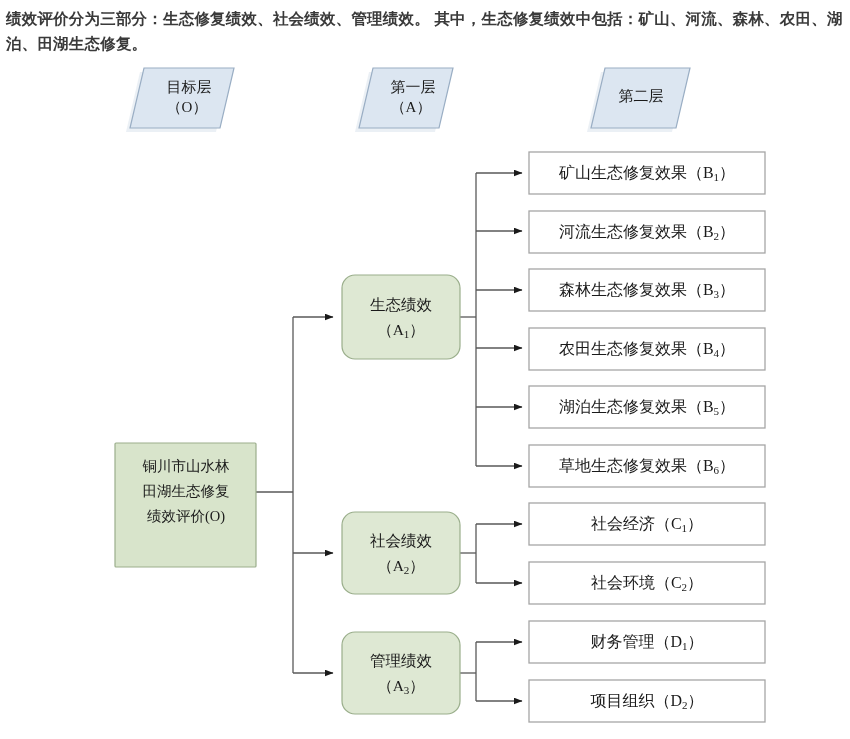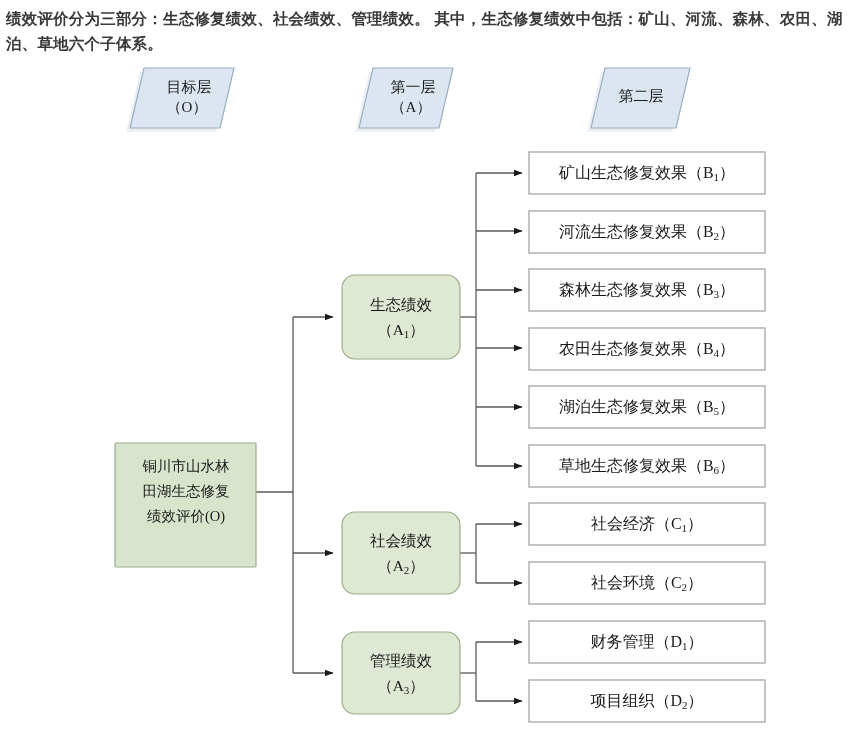--- a/index.html
+++ b/index.html
@@ -77,21 +77,21 @@
   .node-txt { font-size: 15.5px; }
   .root-txt { font-size: 14.5px; }
   .leaf-txt { font-size: 16px; }
   .sub { font-size: 11px; }
 </style>
 </head>
 <body>
 
 <div id="page">
 
-  <div class="caption">绩效评价分为三部分：生态修复绩效、社会绩效、管理绩效。 其中，生态修复绩效中包括：矿山、河流、森林、农田、湖泊、草地六个子体系。</div>
+  <div class="caption">绩效评价分为三部分：生态修复绩效、社会绩效、管理绩效。 其中，生态修复绩效中包括：矿山、河流、森林、农田、湖泊、田湖生态修复。</div>
 
   <svg class="diagram" viewBox="0 0 850 739" xmlns="http://www.w3.org/2000/svg">
 
     <defs>
       <marker id="arrowhead" markerWidth="9" markerHeight="7" refX="8.5" refY="3.5" orient="auto" markerUnits="userSpaceOnUse">
         <polygon points="0 0, 9 3.5, 0 7" fill="#1a1a1a"></polygon>
       </marker>
     </defs>
 
     <g>

